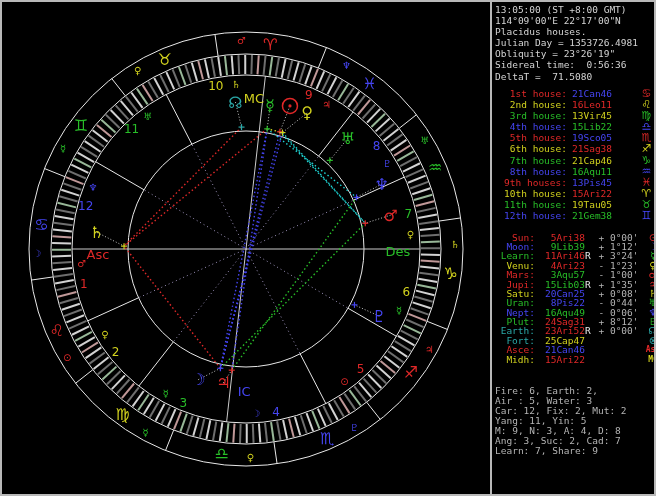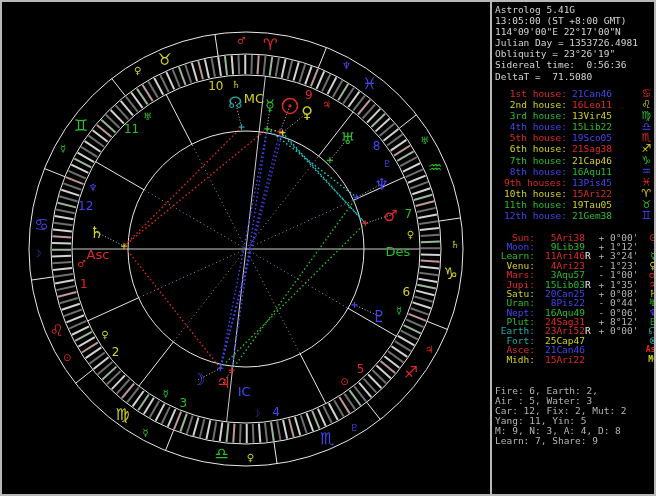--- a/index.html
+++ b/index.html
@@ -359,23 +359,23 @@
         <text x="233.46679998531" y="100.10141253942291" fill="#2aa8a8" font-size="16" text-anchor="middle" dominant-baseline="central">☊</text>
         <text x="251.83180876315515" y="96.94104420674995" fill="#d2d21e" font-size="13" text-anchor="middle" dominant-baseline="central" font-family="&quot;DejaVu Sans Mono&quot;,monospace">MC</text>
         <text x="242.16819123684493" y="389.0589557932501" fill="#4545f2" font-size="13" text-anchor="middle" dominant-baseline="central" font-family="&quot;DejaVu Sans Mono&quot;,monospace">IC</text>
         <text x="96" y="251.99999999999997" fill="#e02828" font-size="13" text-anchor="middle" dominant-baseline="central" font-family="&quot;DejaVu Sans Mono&quot;,monospace">Asc</text>
         <text x="396" y="249.00000000000003" fill="#28bE28" font-size="13" text-anchor="middle" dominant-baseline="central" font-family="&quot;DejaVu Sans Mono&quot;,monospace">Des</text>
       </svg>
   </div>
   <div id="sep"></div>
   <div id="panel">
     <div class="hdr">
-      <div>Astrolog 5.41G</div>
       <div>13:05:00 (ST +8:00 GMT)</div>
       <div>114°09'00"E 22°17'00"N</div>
+      <div>Placidus houses.</div>
       <div>Julian Day = 1353726.4981</div>
       <div>Obliquity = 23°26'19"</div>
       <div>Sidereal time:  0:56:36</div>
       <div>DeltaT =  71.5080</div>
     </div>
     <div class="houses" id="houses">
         <div class="hrow">
           <span class="hlabel" style="color:#e02828"> 1st house:</span>
           <span class="hval" style="color:#4545f2">21Can46</span>
           <span class="hspacer"></span>
@@ -561,16 +561,17 @@
           <span class="pspacer"></span>
           <span class="pglyph angletxt" style="color:#d2d21e">MC</span>
         </div>
       </div>
     <div class="stats">
       <div>Fire: 6, Earth: 2,</div>
       <div>Air : 5, Water: 3</div>
       <div>Car: 12, Fix: 2, Mut: 2</div>
       <div>Yang: 11, Yin: 5</div>
       <div>M: 9, N: 3, A: 4, D: 8</div>
+      <div>Ang: 3, Suc: 2, Cad: 7</div>
       <div>Learn: 7, Share: 9</div>
     </div>
   </div>
 </div>
 
 </body></html>

